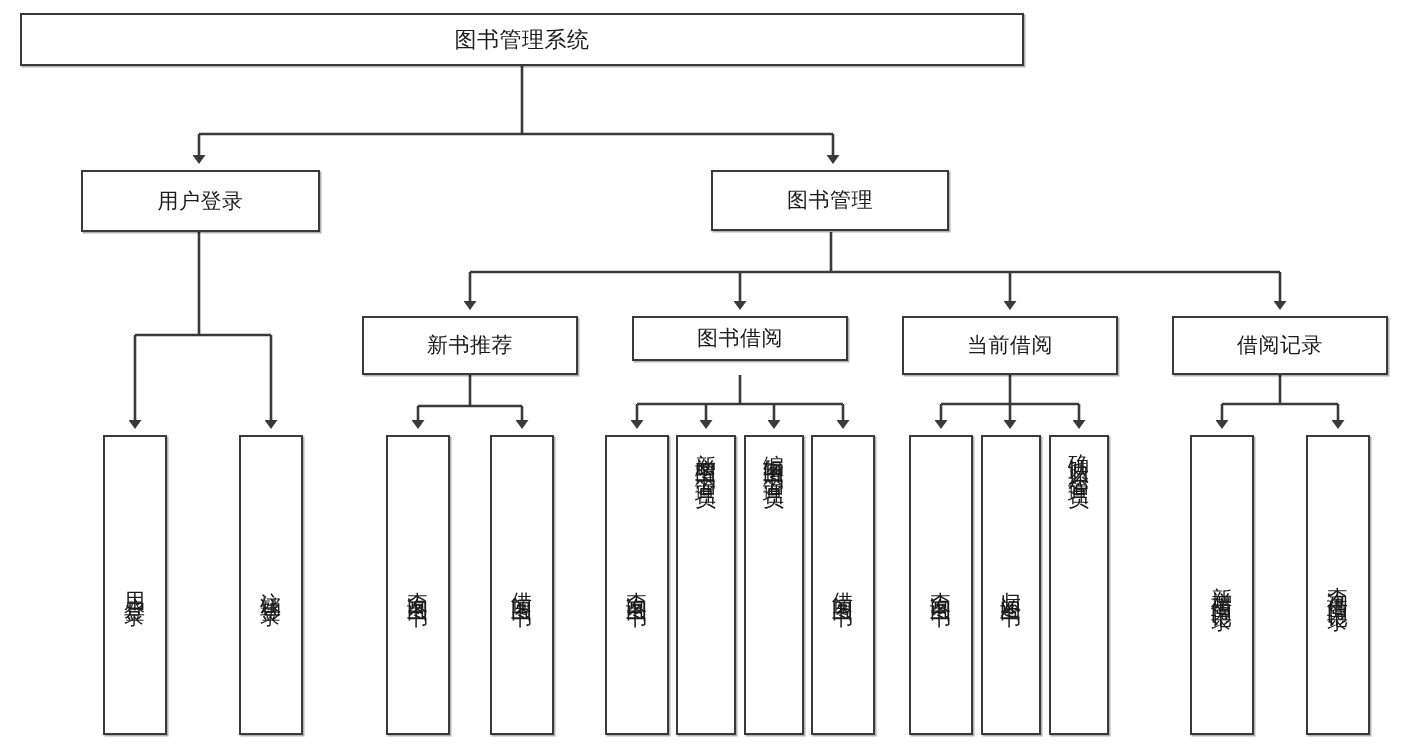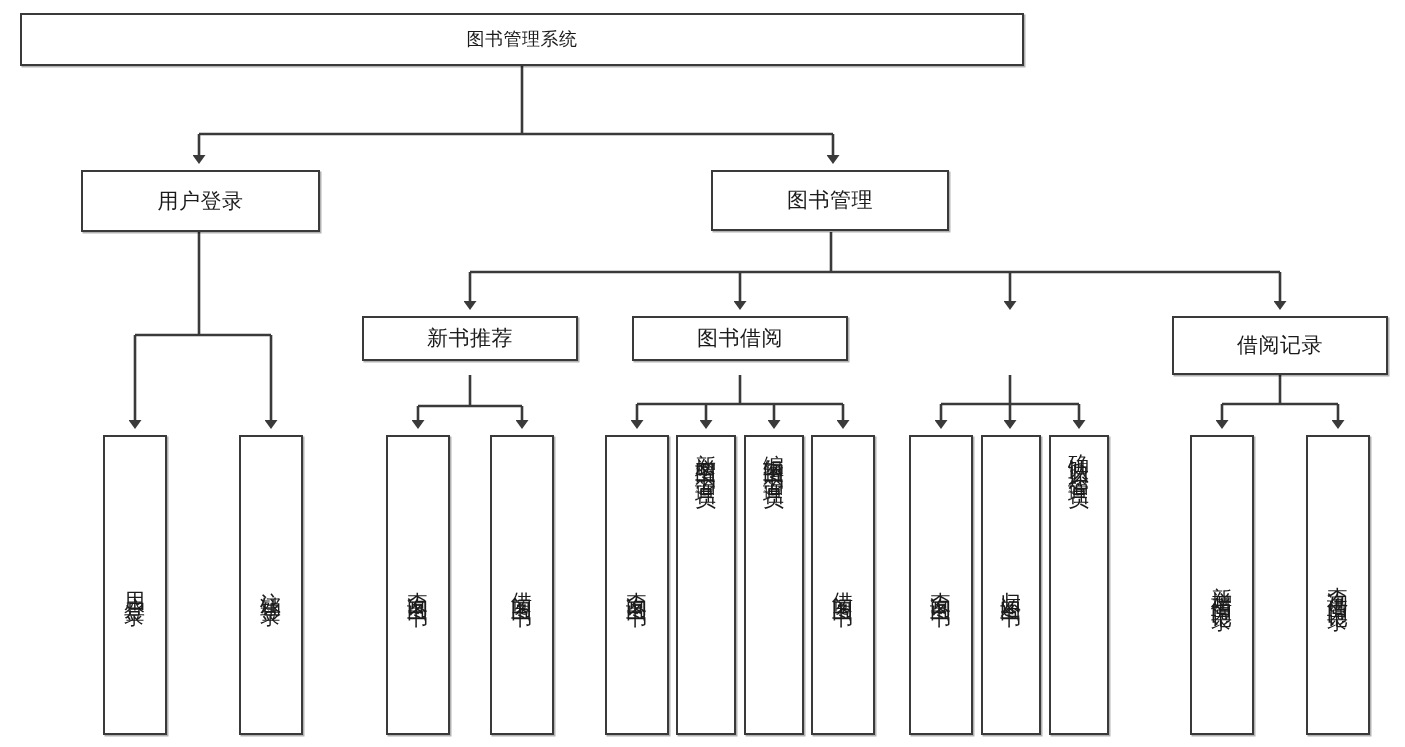--- a/index.html
+++ b/index.html
@@ -42,21 +42,21 @@
     text-align: center;
     line-height: 1.18;
     letter-spacing: 0.5px;
   }
   
   .node.h .label {
     font-size: 21px;
     white-space: nowrap;
   }
   .node.root .label {
-    font-size: 18px;
+    font-size: 22px;
   }
   
   .node.v {
     align-items: flex-start;
     justify-content: center;
     padding-top: 0;
   }
   .node.v .label {
     writing-mode: vertical-rl;
     text-orientation: upright;
@@ -137,26 +137,29 @@
     <span class="label">图书管理系统</span>
   </div>
 
   <div class="node h" style="left:81px; top:170px; width:239px; height:62px;">
     <span class="label">用户登录</span>
   </div>
   <div class="node h" style="left:711px; top:170px; width:238px; height:61px;">
     <span class="label">图书管理</span>
   </div>
 
-  <div class="node h" style="left:362px; top:316px; width:216px; height:45px;">
+  <div class="node h" style="left:362px; top:316px; width:216px; height:59px;">
     <span class="label">新书推荐</span>
   </div>
   <div class="node h" style="left:632px; top:316px; width:216px; height:45px;">
     <span class="label">图书借阅</span>
   </div>
+  <div class="node h" style="left:902px; top:316px; width:216px; height:59px;">
+    <span class="label">当前借阅</span>
+  </div>
   <div class="node h" style="left:1172px; top:316px; width:216px; height:59px;align-items:center;">
     <span class="label">借阅记录</span>
   </div>
 
   <div class="node v center" style="left:103px; top:435px; width:64px; height:300px;">
     <span class="label">用户登录</span>
   </div>
   <div class="node v center" style="left:239px; top:435px; width:64px; height:300px;">
     <span class="label">注销登录</span>
   </div>

